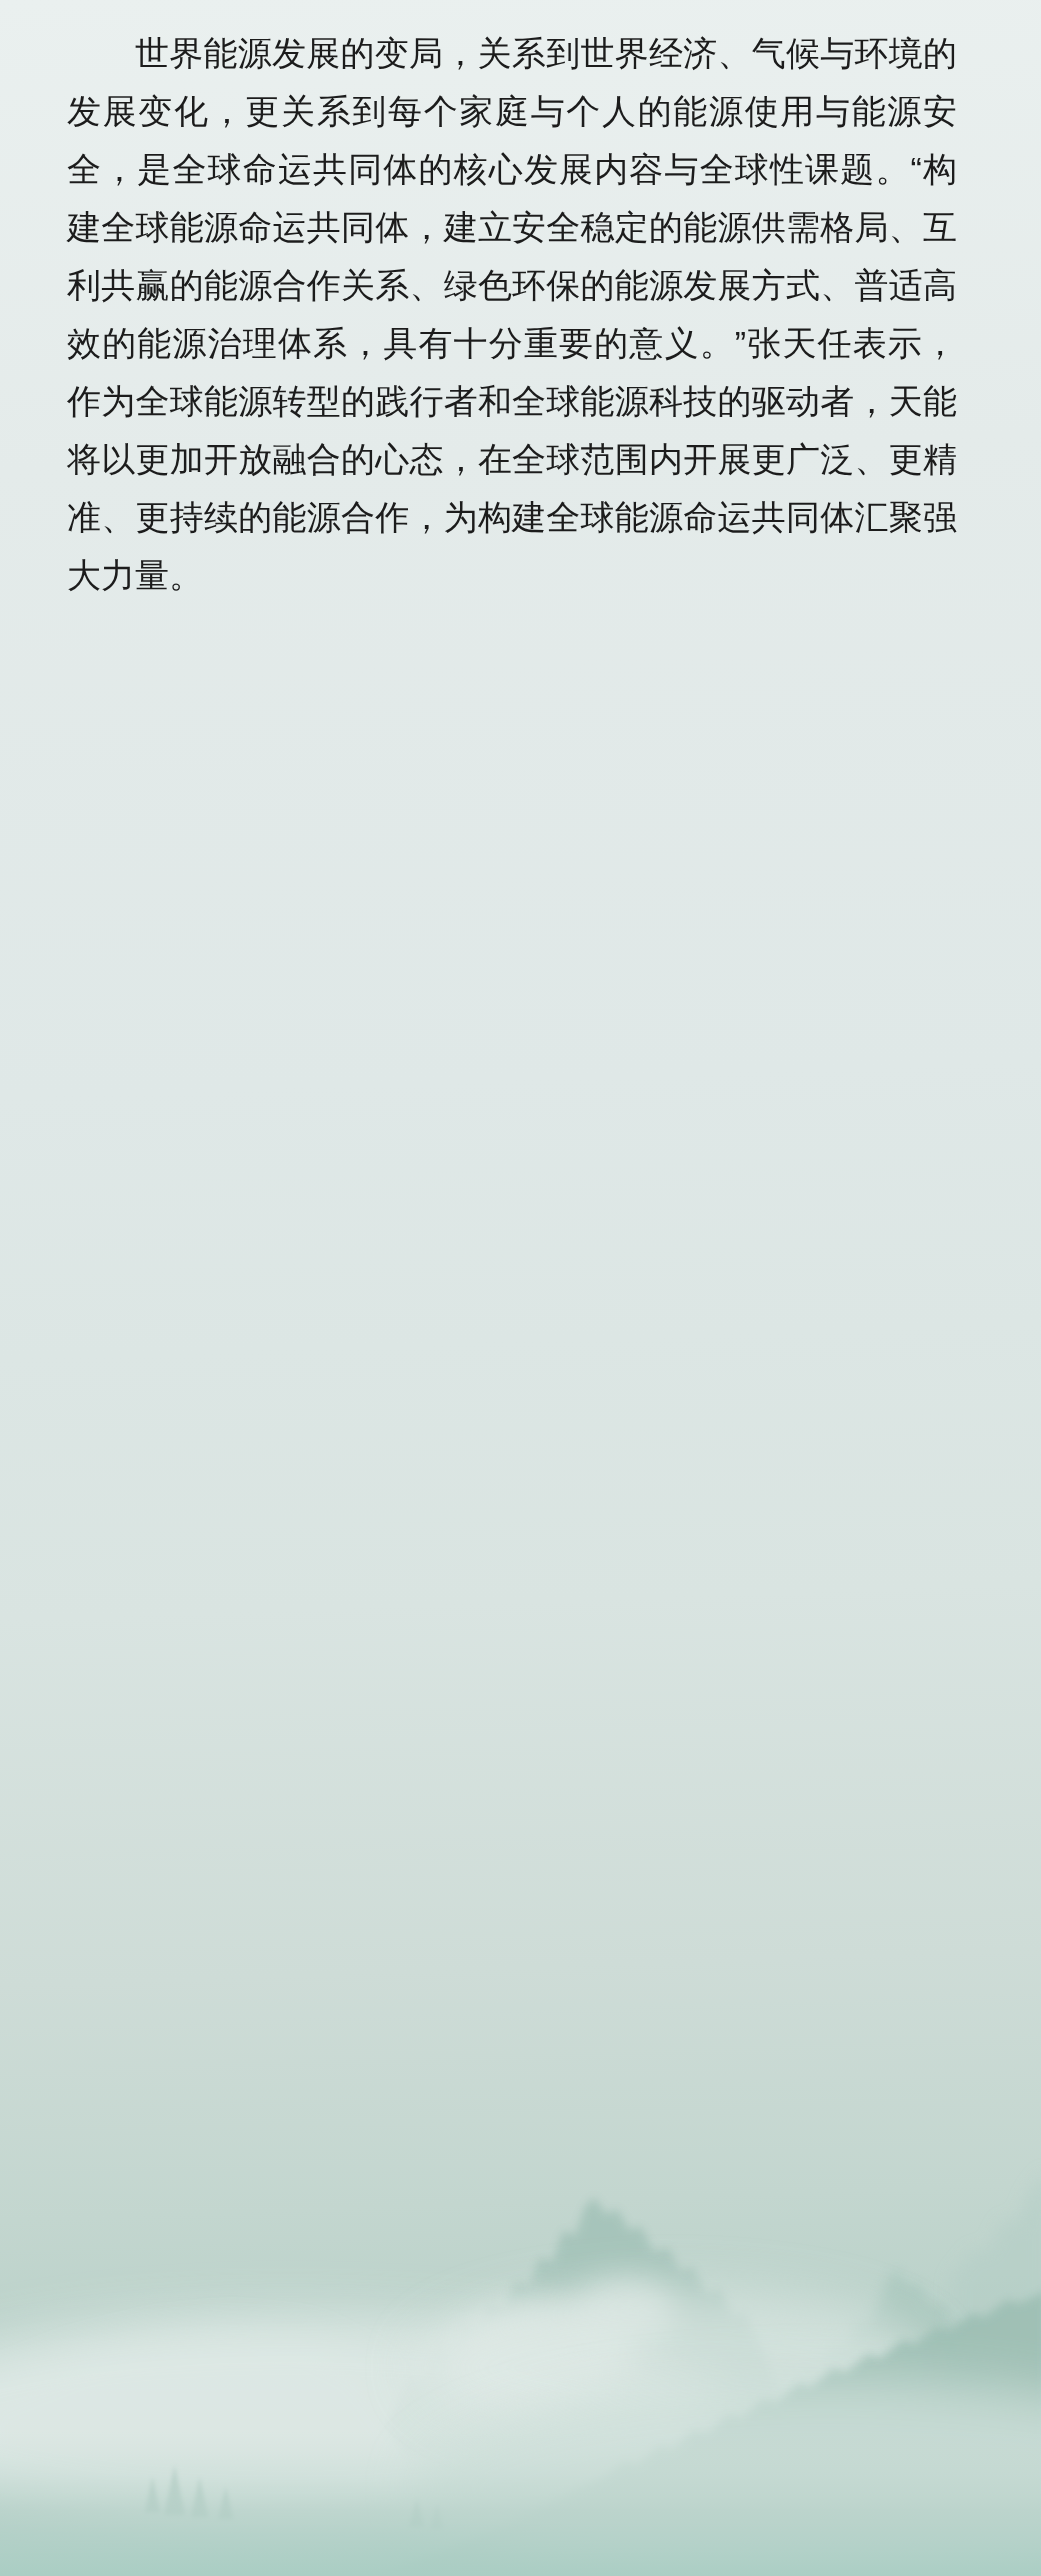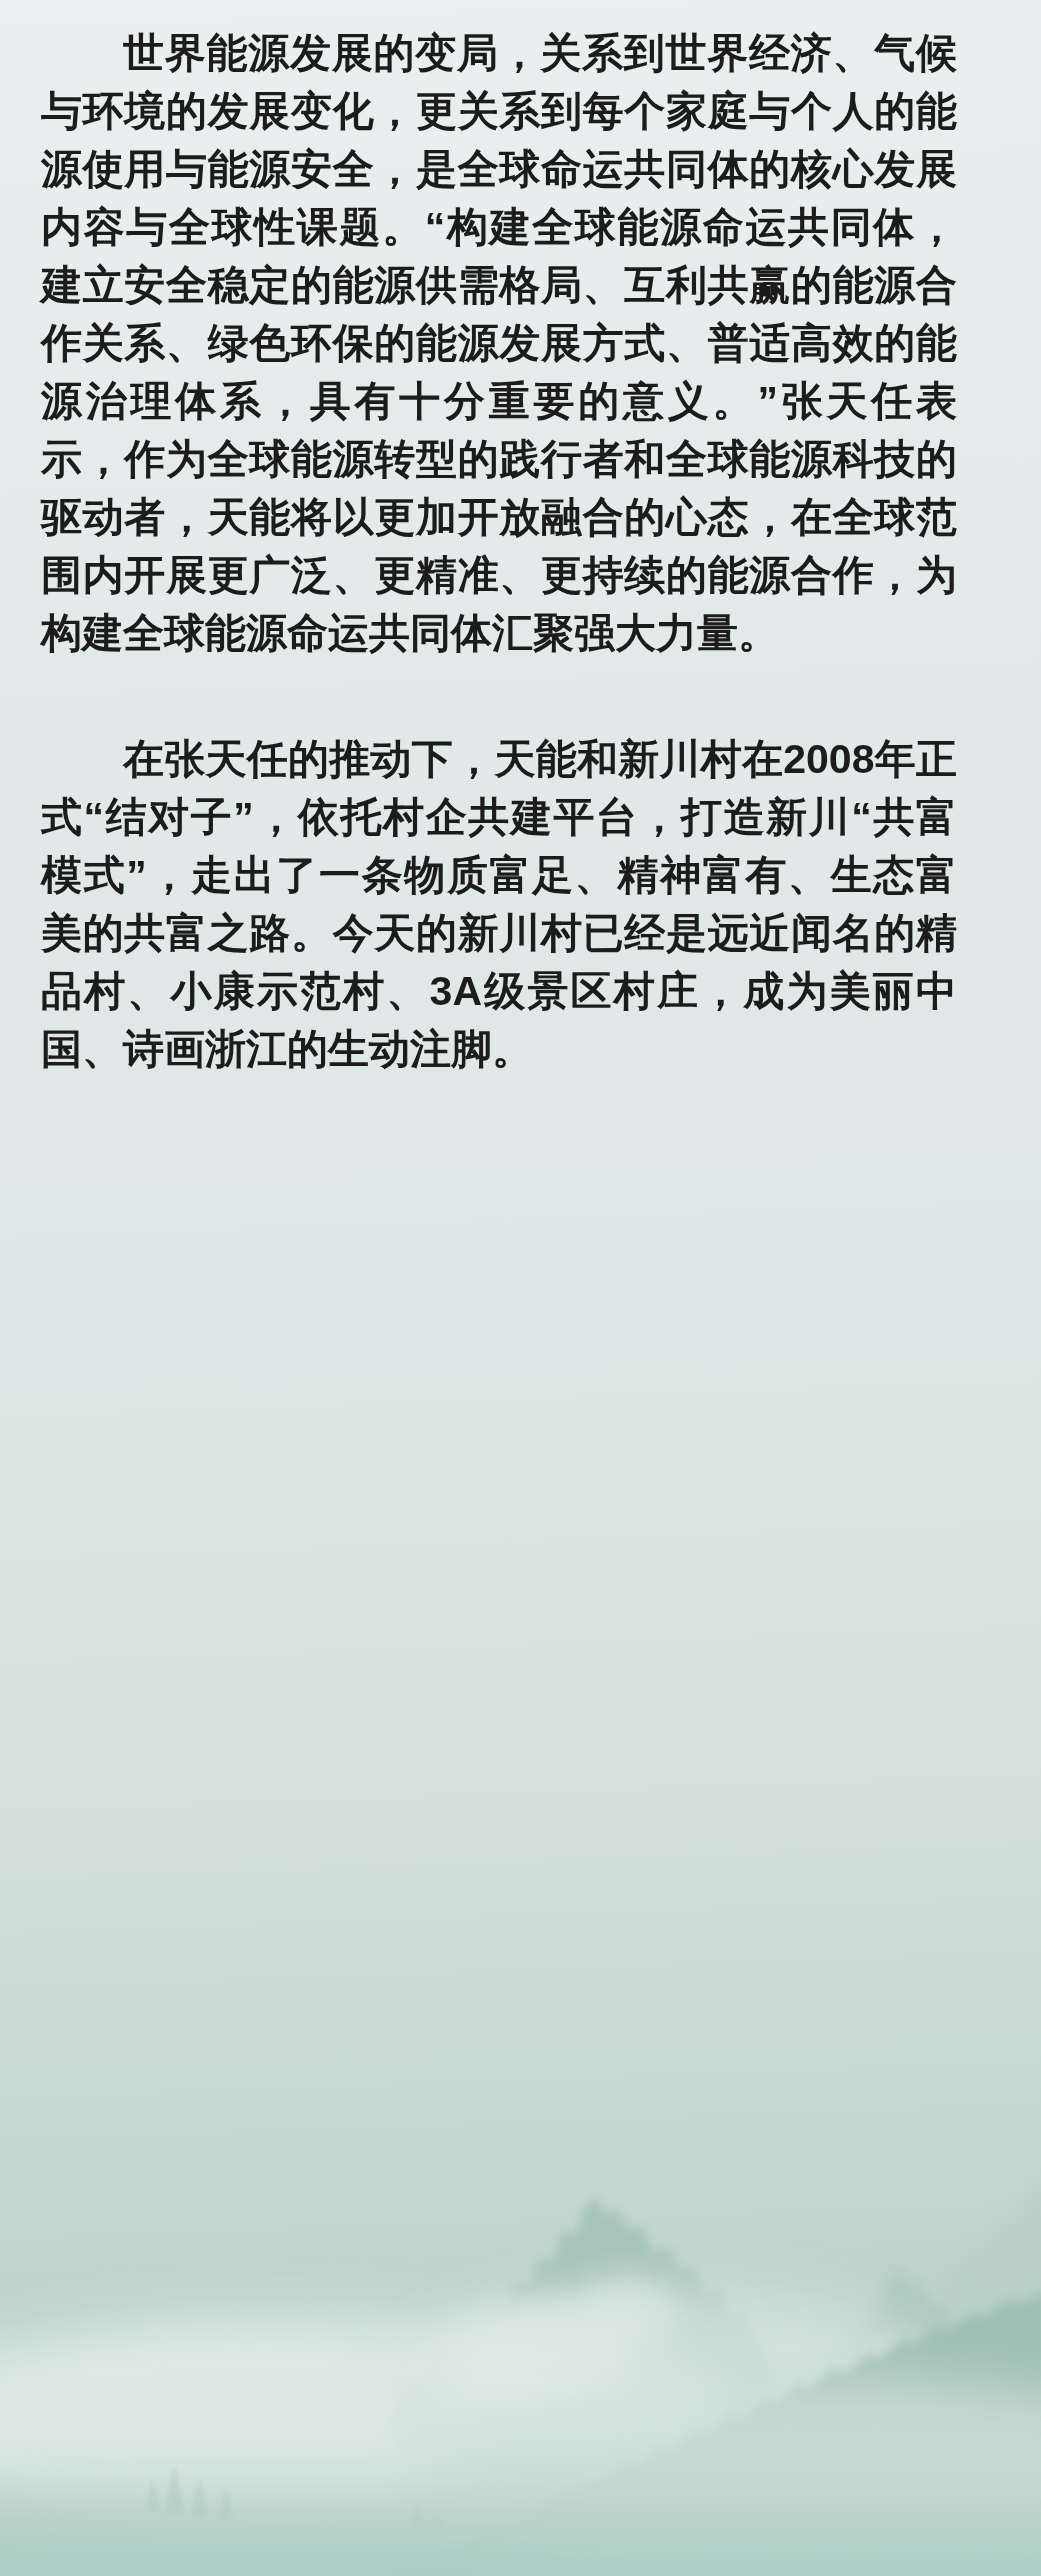--- a/index.html
+++ b/index.html
@@ -18,25 +18,25 @@
       #d9e4e1 62%,
       #cedcd7 76%,
       #c3d6cf 85%,
       #b5cfc6 93%,
       #a9cbc1 100%);
     font-family: "Liberation Sans", "DejaVu Sans", sans-serif;
   }
   .article {
     position: relative;
     z-index: 2;
-    padding: 24px 85px 0 41px;
+    padding: 24px 85px 0 67px;
     color: #1c1c1c;
-    font-size: 41px;
+    font-size: 34px;
     line-height: 58px;
-    font-weight: 700;
+    font-weight: 400;
     text-align: justify;
     letter-spacing: 0;
   }
   .article p {
     margin: 0 0 68px 0;
     text-indent: 2em;
     word-break: break-all;
   }
   .scene {
     position: absolute;
@@ -52,21 +52,20 @@
     height: 502px;
   }
 </style>
 </head>
 <body>
 
 <div class="page">
 
   <main class="article">
     <p>世界能源发展的变局，关系到世界经济、气候与环境的发展变化，更关系到每个家庭与个人的能源使用与能源安全，是全球命运共同体的核心发展内容与全球性课题。“构建全球能源命运共同体，建立安全稳定的能源供需格局、互利共赢的能源合作关系、绿色环保的能源发展方式、普适高效的能源治理体系，具有十分重要的意义。”张天任表示，作为全球能源转型的践行者和全球能源科技的驱动者，天能将以更加开放融合的心态，在全球范围内开展更广泛、更精准、更持续的能源合作，为构建全球能源命运共同体汇聚强大力量。</p>
-    <p>在张天任的推动下，天能和新川村在2008年正式“结对子”，依托村企共建平台，打造新川“共富模式”，走出了一条物质富足、精神富有、生态富美的共富之路。今天的新川村已经是远近闻名的精品村、小康示范村、3A级景区村庄，成为美丽中国、诗画浙江的生动注脚。</p>
   </main>
 
   <div class="scene">
     <svg viewBox="0 0 1080 521" preserveAspectRatio="none">
       <defs>
         <filter id="b2" x="-50%" y="-50%" width="200%" height="200%">
             <feGaussianBlur stdDeviation="2"></feGaussianBlur>
           </filter>
         <filter id="b5" x="-50%" y="-50%" width="200%" height="200%">
             <feGaussianBlur stdDeviation="5"></feGaussianBlur>

